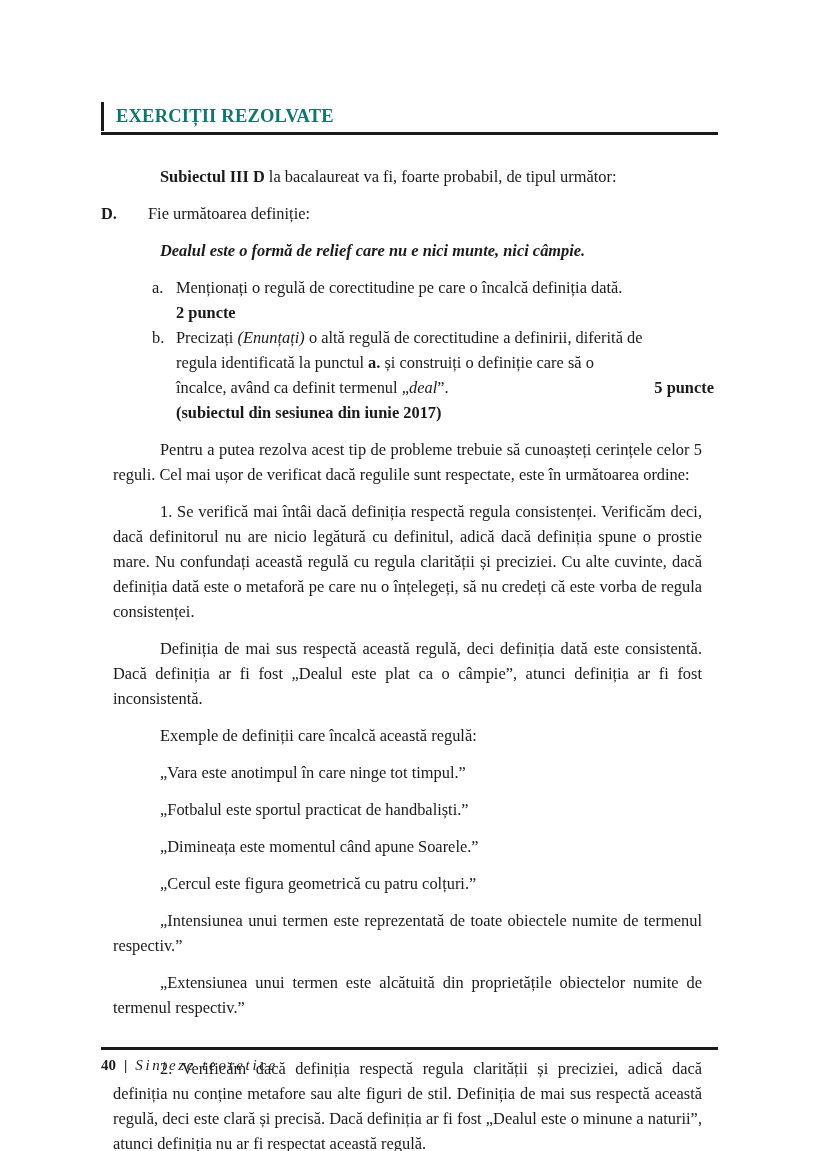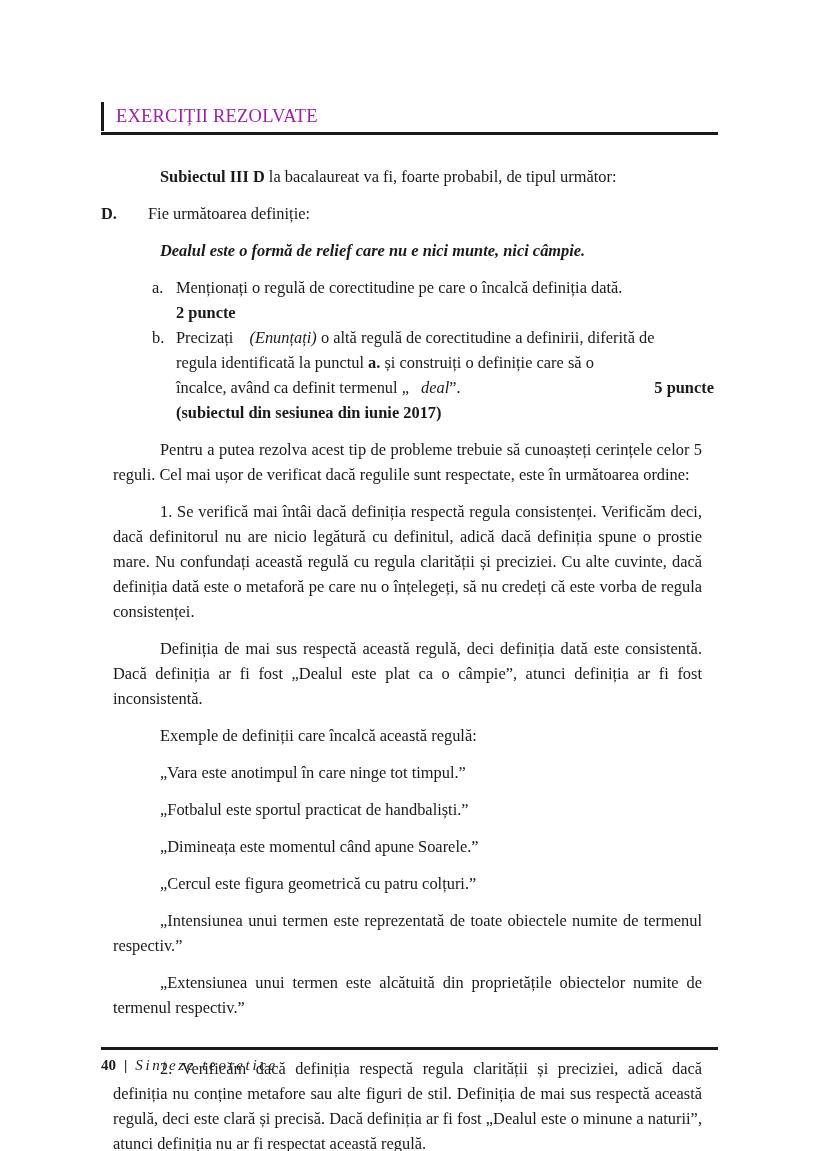--- a/index.html
+++ b/index.html
@@ -36,26 +36,26 @@
     align-items: flex-start;
   }
   .header-bar {
     width: 3px;
     height: 29px;
     background: #1a1a1a;
     flex: 0 0 auto;
   }
   .header-title {
     font-size: 18.5px;
-    font-weight: normal;
+    font-weight: bold;
     letter-spacing: 0.2px;
     line-height: 28px;
     padding-left: 12px;
     white-space: nowrap;
-    color: #a21caf;
+    color: #0f766e;
   }
   .header-rule {
     margin-top: 1px;
     height: 3px;
     background: #1a1a1a;
     width: 617px;
   }
 
   
   .content {
@@ -74,21 +74,21 @@
   .just {
     text-align: justify;
     text-justify: inter-word;
   }
 
   .indent {
     text-indent: 47px;
   }
 
   b, .b { font-weight: bold; }
-  i, .i { font-style: italic; margin-left: 12px; }
+  i, .i { font-style: italic; }
 
   
   .lead {
     padding-left: 47px;
   }
 
   
   .row-D {
     display: flex;
     margin-top: 0;

